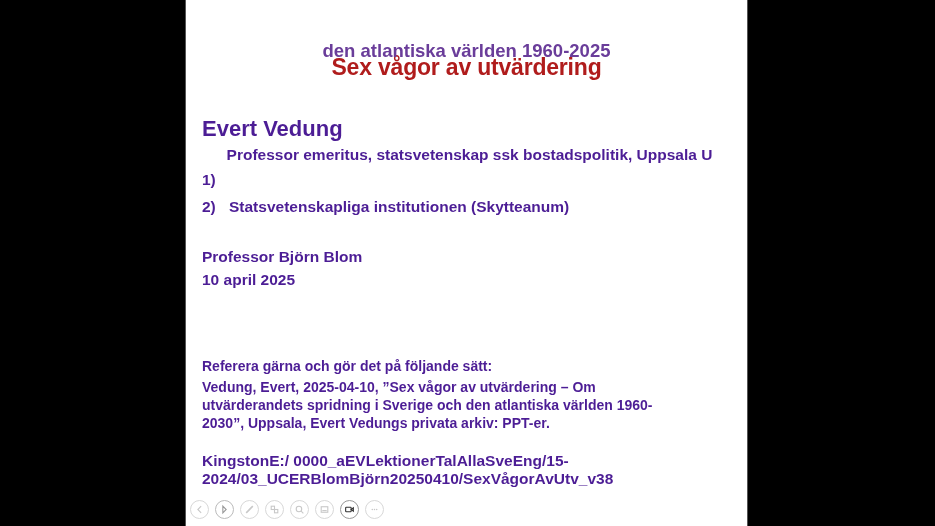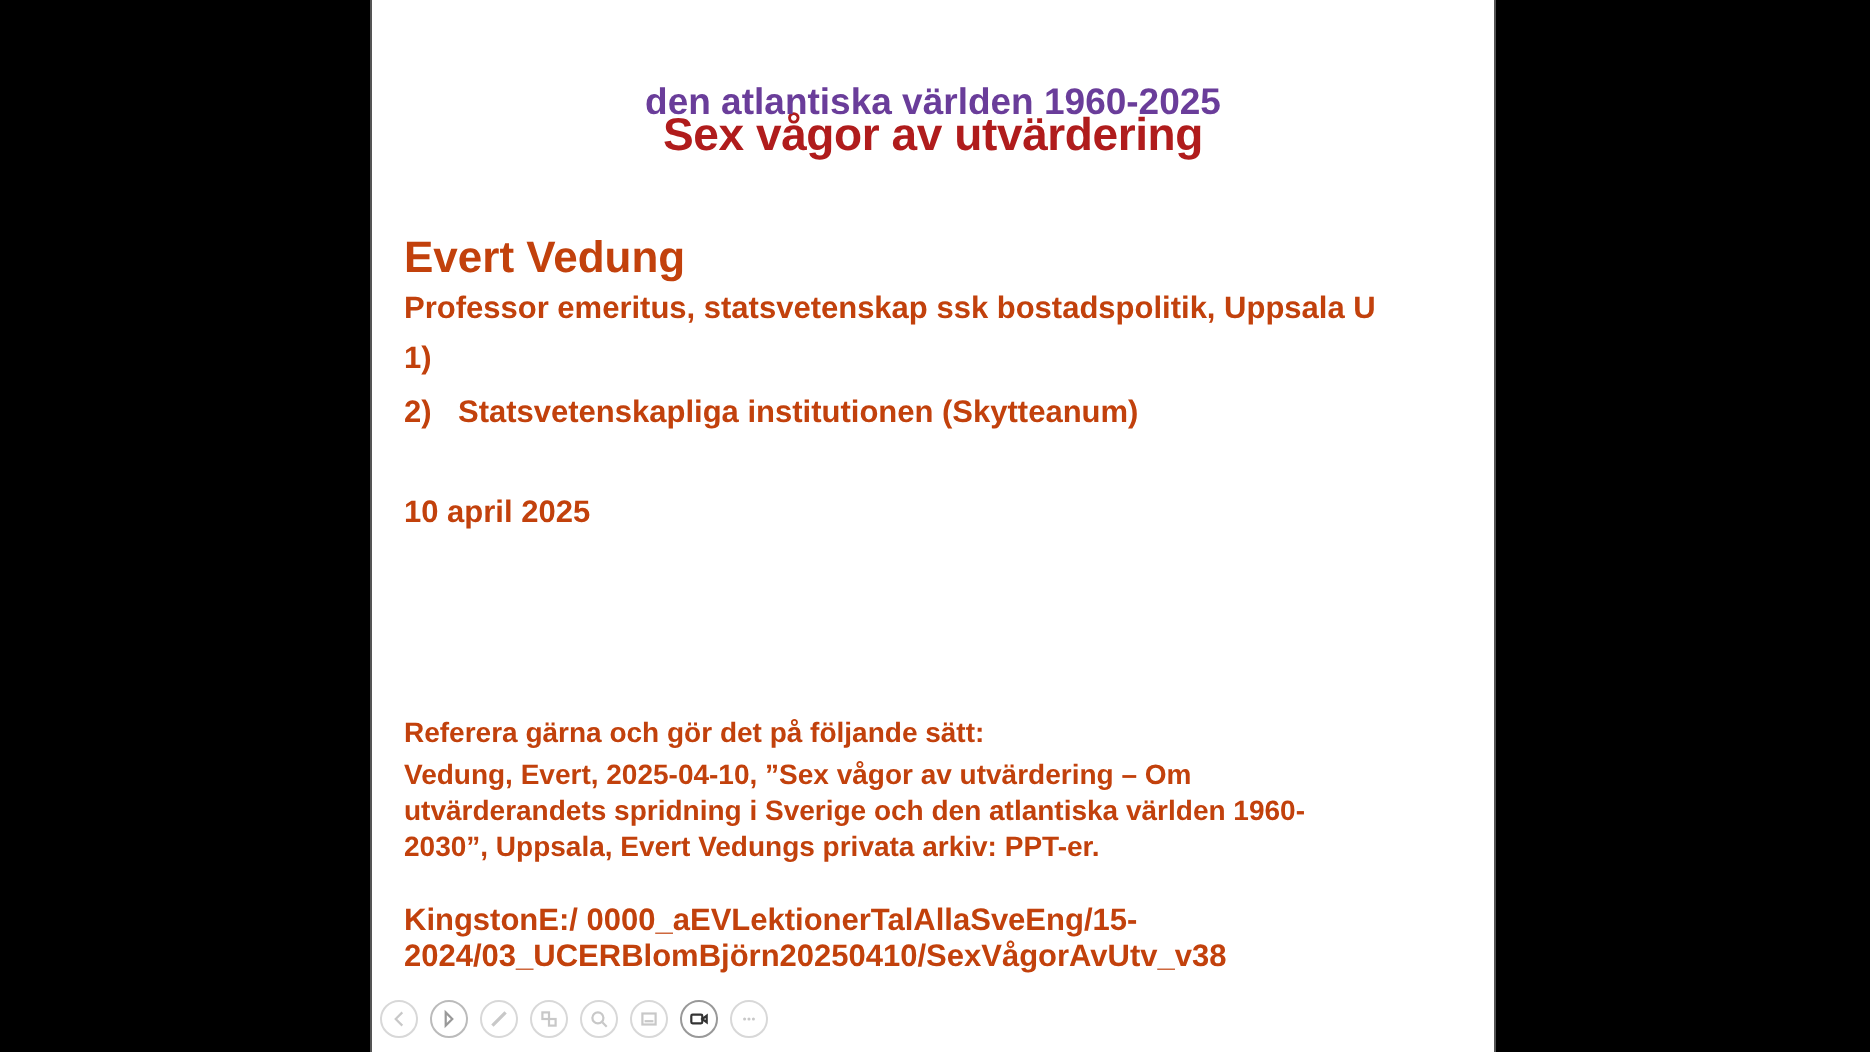--- a/index.html
+++ b/index.html
@@ -13,23 +13,23 @@
     box-sizing: border-box;
   }
   .title {
     position: absolute; left: 0; right: 0; top: 6px; text-align: center;
     color: #b01c1c; font-weight: bold; font-size: 23px; letter-spacing: -0.2px; margin-top: 48px;
   }
   .subtitle {
     position: absolute; left: 0; right: 0; top: 38px; text-align: center;
     color: #6a3d9a; font-weight: bold; font-size: 18.5px; line-height: 26px;
   }
-  .content { position: absolute; left: 16px; right: 10px; color: #c2410c; font-weight: bold; }
+  .content { position: absolute; left: 16px; right: 10px; color: #4c1d95; font-weight: bold; }
   .author { top: 116px; font-size: 22px; }
-  .affil { top: 146px; font-size: 15.5px; }
+  .affil { top: 146px; font-size: 15.5px; text-align: center; }
   .list { top: 170px; font-size: 15.5px; }
   .list .item { display: flex; height: 27px; line-height: 20px; }
   .list .num { width: 27px; }
   .block2 { top: 246px; font-size: 15.5px; line-height: 22.5px; }
   .block3 { top: 355px; font-size: 14px; }
   .block3 .ref-head { line-height: 22px; margin-bottom: 1px; }
   .block3 .ref-body { line-height: 18px; }
   .block4 { top: 452px; font-size: 15.5px; line-height: 18px; }
   .controls {
     position: absolute; left: 4px; top: 500px; display: flex; gap: 6px;
@@ -58,20 +58,21 @@
     <div class="item">
       <span class="num">1)</span>
     </div>
     <div class="item">
       <span class="num">2)</span>
       <span>Statsvetenskapliga institutionen (Skytteanum)</span>
     </div>
   </div>
 
   <div class="content block2">
+    <div>Professor Björn Blom</div>
     <div>10 april 2025</div>
   </div>
 
   <div class="content block3">
     <div class="ref-head">Referera gärna och gör det på följande sätt:</div>
     <div class="ref-body">Vedung, Evert, 2025-04-10, ”Sex vågor av utvärdering – Om</div>
     <div class="ref-body">utvärderandets spridning i Sverige och den atlantiska världen 1960-</div>
     <div class="ref-body">2030”, Uppsala, Evert Vedungs privata arkiv: PPT-er.</div>
   </div>
 

